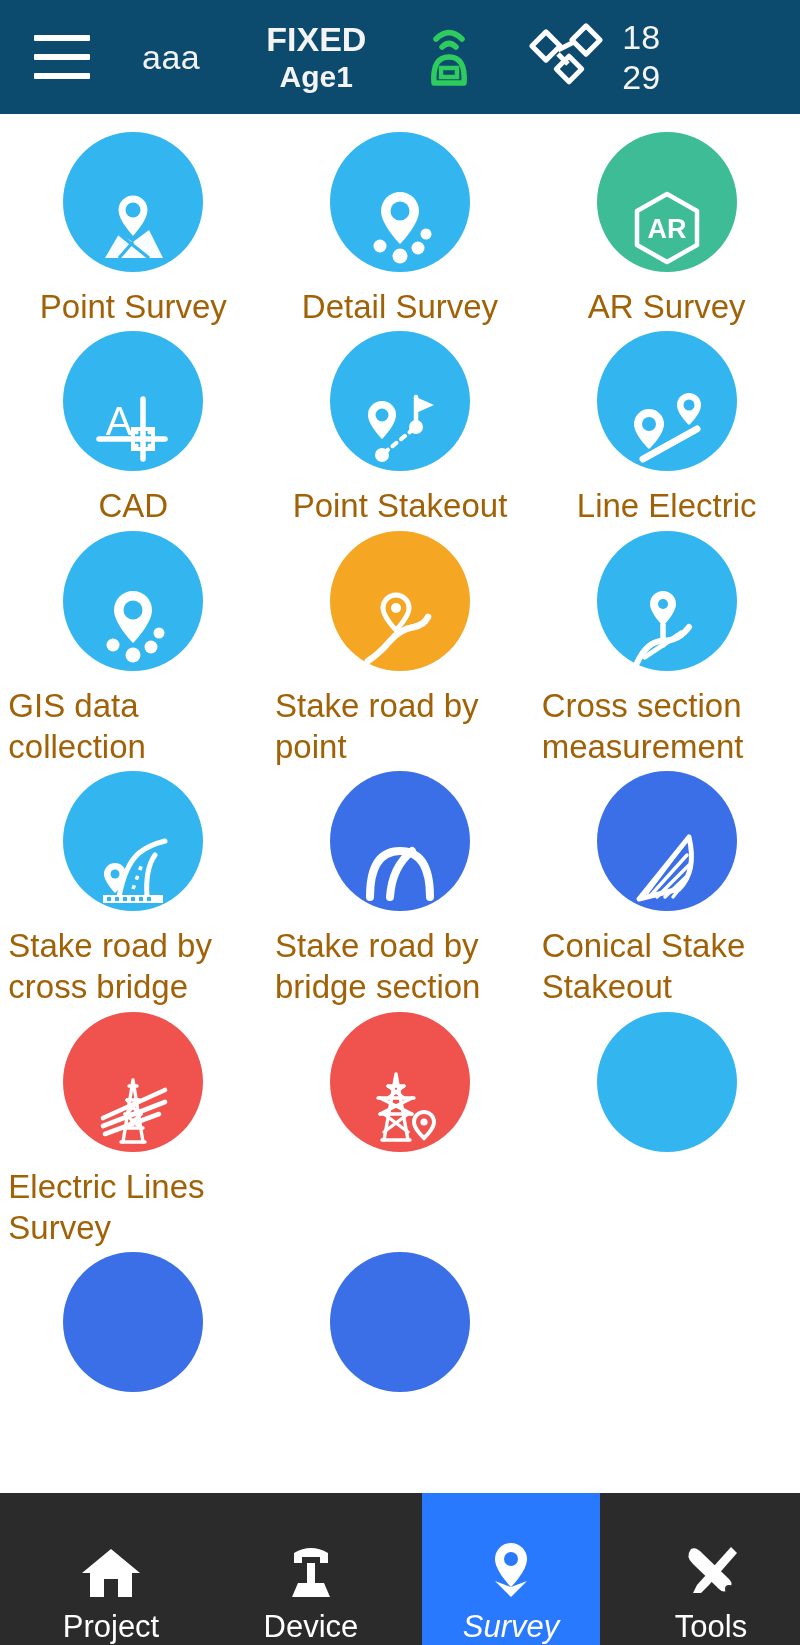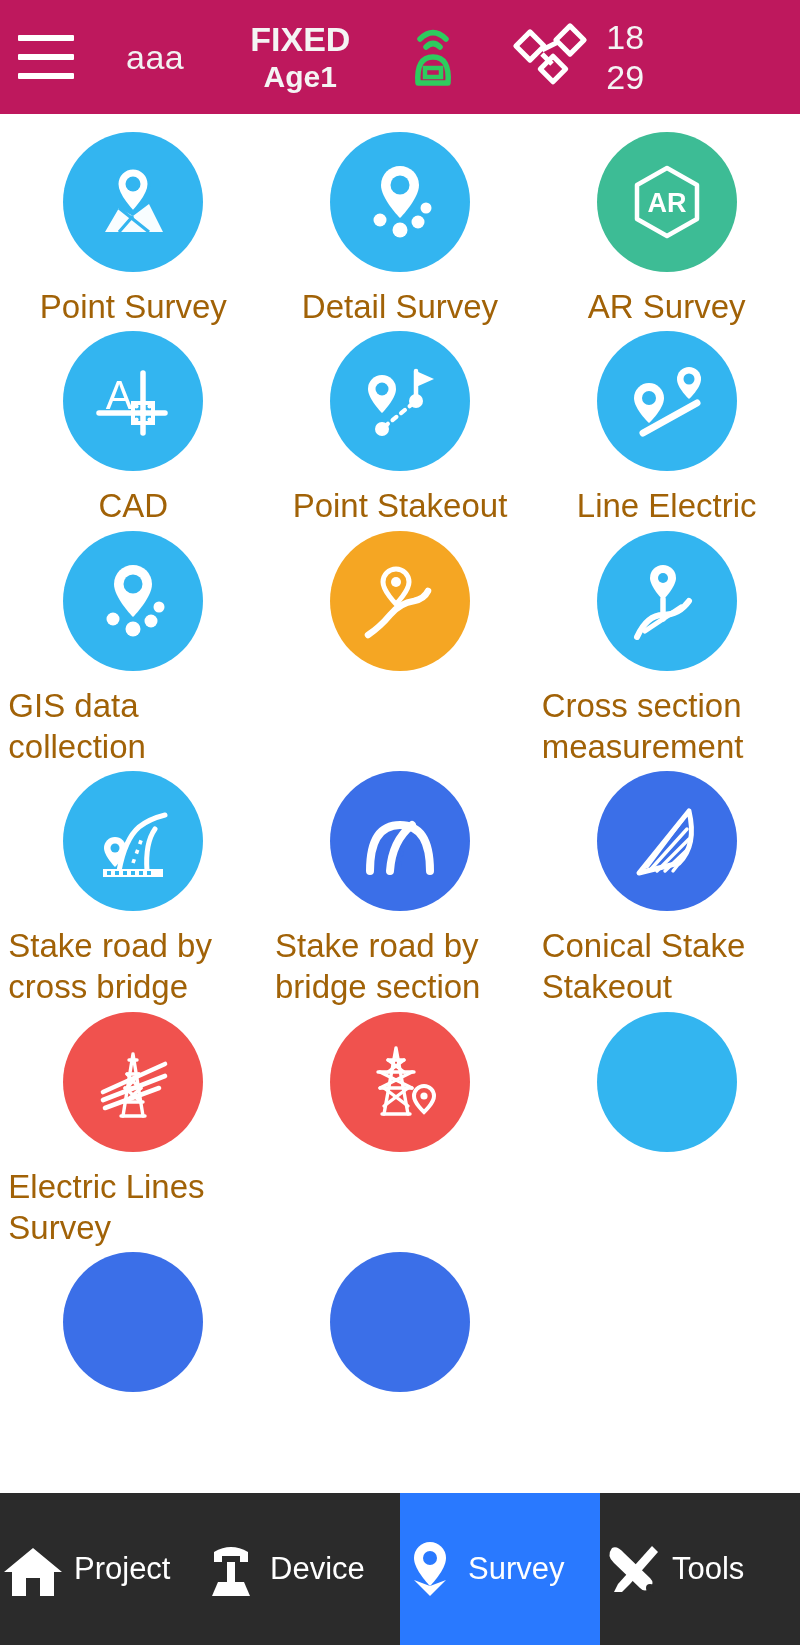--- a/index.html
+++ b/index.html
@@ -7,24 +7,24 @@
   body {
     font-family:"Liberation Sans", sans-serif;
     background:#ffffff;
     overflow:hidden;
     position:relative;
   }
 
   
   .statusbar {
     height:114px;
-    background:#be185d;
+    background:#0c4a6e;
     display:flex;
     align-items:center;
-    padding:0 6px;
+    padding:0 22px;
     position:relative;
   }
   .hamburger {
     width:56px; height:44px;
     display:flex; flex-direction:column; justify-content:space-between;
     margin-left:12px;
     cursor:pointer;
   }
   .hamburger span { display:block; height:6px; background:#fff; border-radius:1px; width:100%; }
   .proj-name {
@@ -67,21 +67,21 @@
   .tile {
     display:flex;
     flex-direction:column;
     align-items:center;
     cursor:pointer;
     padding:0 6px;
   }
   .circle {
     width:140px; height:140px;
     border-radius:50%;
-    display:flex; align-items:center; justify-content:center;
+    display:flex; align-items:flex-end; justify-content:center;
     margin-bottom:14px;
     flex:0 0 auto;
   }
   .circle svg { display:block; }
   .tile-label {
     color:#a16207;
     font-size:33px;
     line-height:1.25;
     max-width:250px;
     word-wrap:break-word;
@@ -90,26 +90,27 @@
   
   .bottomnav {
     position:absolute;
     left:0; right:0; bottom:0;
     height:152px;
     background:#2b2b2b;
     display:flex;
   }
   .navitem {
     flex:1;
-    display:flex; flex-direction:row;
-    align-items:center; justify-content:flex-start;
+    display:flex; flex-direction:column;
+    align-items:center; justify-content:flex-end;
     cursor:pointer;
     gap:8px;
-  }
-  .navitem.active { background:#2979FF; }
+    margin-left:22px;
+  }
+  .navitem.active { background:#2979FF;font-style:italic; }
   .navitem .nav-label {
     color:#ffffff;
     font-size:31px;
   }
   .nav-ico { height:62px; display:flex; align-items:flex-end; }
 </style>
 </head>
 <body>
 
 <div class="statusbar">
@@ -256,20 +257,21 @@
 
 
     <div class="tile">
       <div class="circle" style="background:#F5A623">
         <svg width="88" height="88" viewBox="0 0 88 88">
           <path d="M40 12 a13 13 0 0 1 13 13 c0 9 -13 22 -13 22 s-13 -13 -13 -22 a13 13 0 0 1 13 -13z" fill="none" stroke="#fff" stroke-width="5"></path>
           <circle cx="40" cy="25" r="5" fill="#fff"></circle>
           <path d="M12 78 q12 -8 22 -20 q10 -12 24 -14 q10 -2 14 -10" fill="none" stroke="#fff" stroke-width="6.5" stroke-linecap="round"></path>
         </svg>
       </div>
+      <div class="tile-label">Stake road by point</div>
     </div>
 
     <div class="tile">
       <div class="circle" style="background:#33B5F0">
         <svg width="88" height="88" viewBox="0 0 88 88">
           <path d="M40 8 a13 13 0 0 1 13 13 c0 9 -13 22 -13 22 s-13 -13 -13 -22 a13 13 0 0 1 13 -13z" fill="#fff"></path>
           <circle cx="40" cy="21" r="5" fill="#33B5F0"></circle>
           <path d="M40 42 L40 62" stroke="#fff" stroke-width="5.5" stroke-linecap="round"></path>
           <path d="M14 80 q10 -22 26 -22 q16 0 26 -14" fill="none" stroke="#fff" stroke-width="6" stroke-linecap="round"></path>
           <path d="M22 74 L58 50" stroke="#fff" stroke-width="5" stroke-linecap="round"></path>

